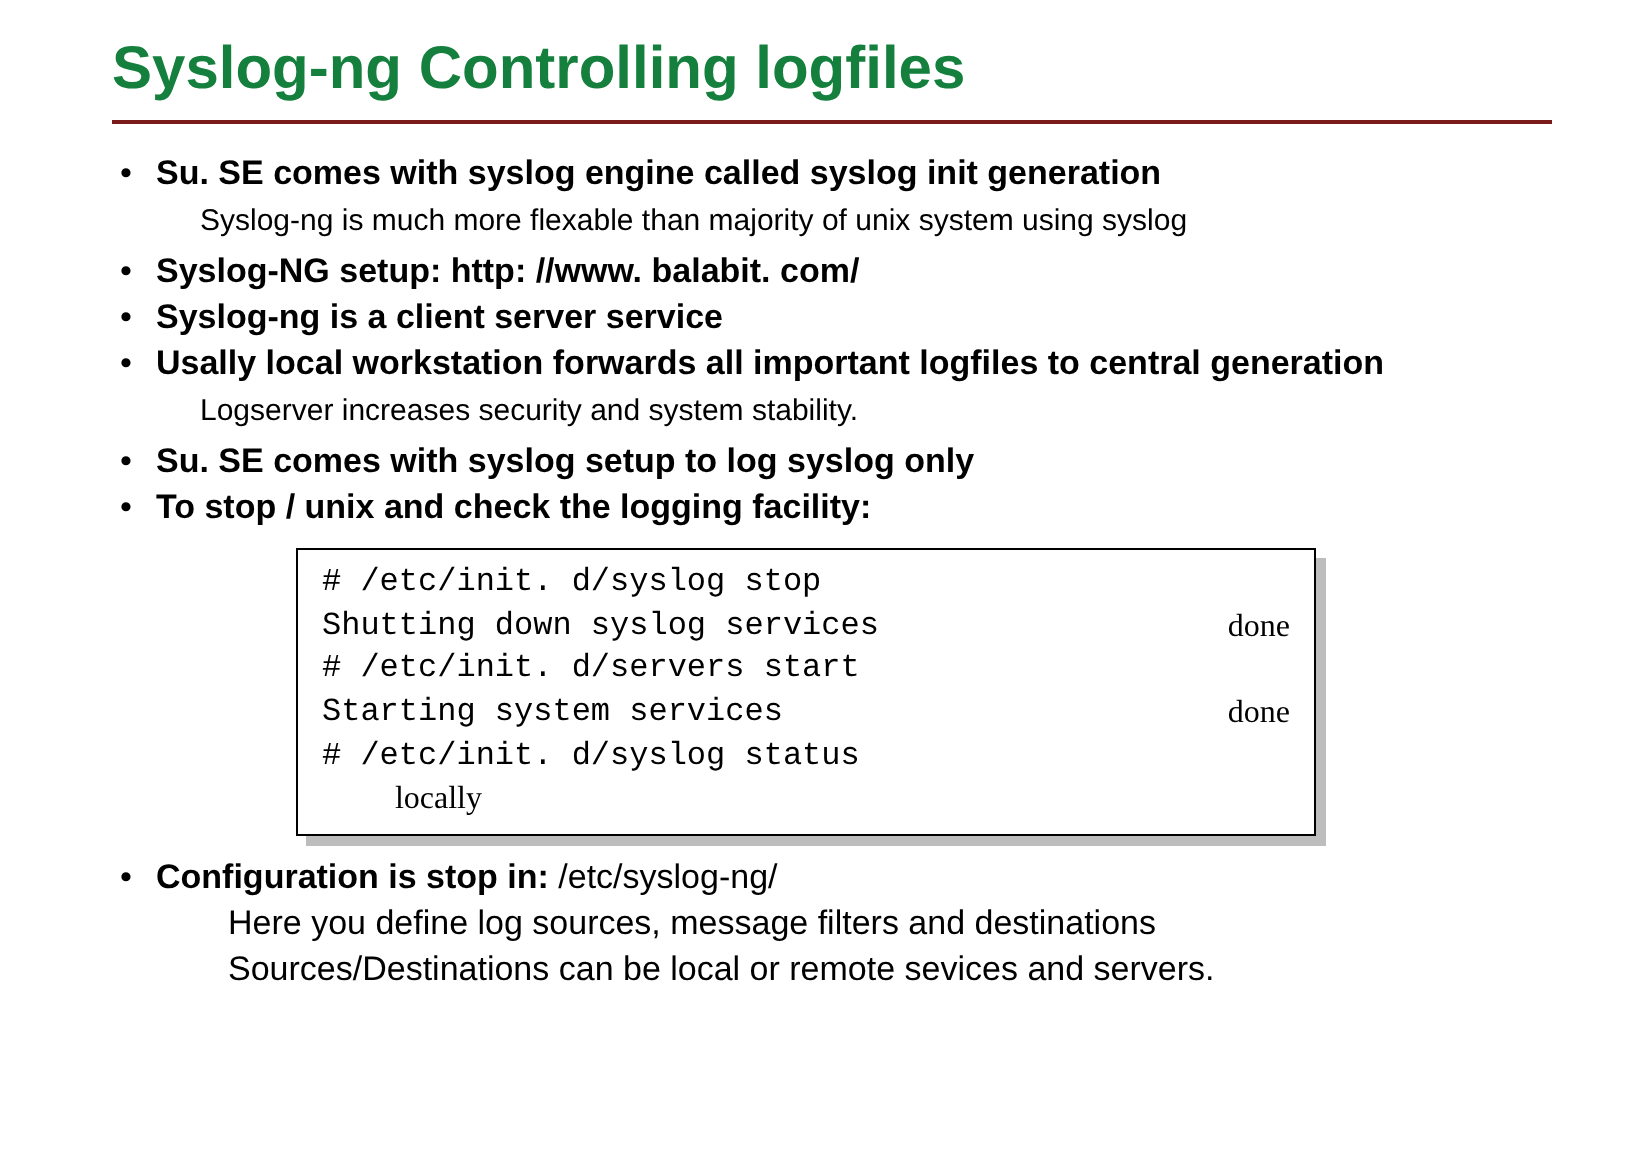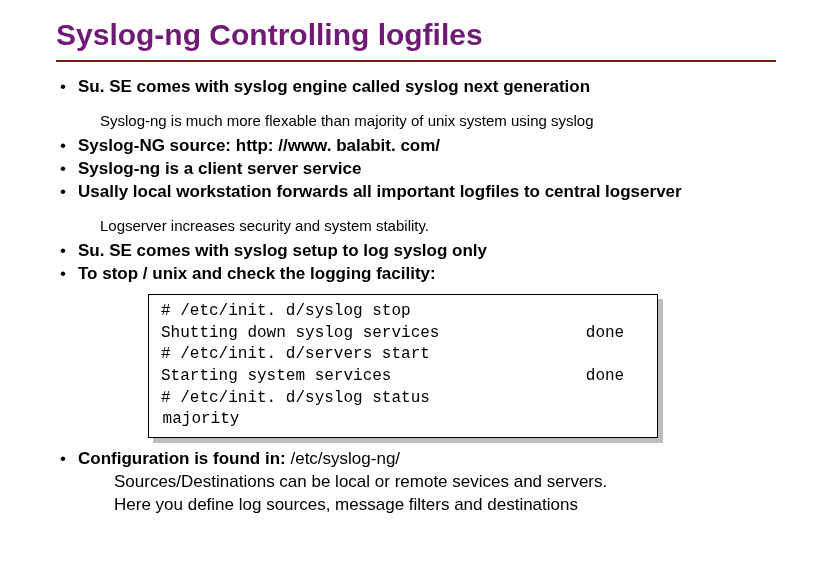--- a/index.html
+++ b/index.html
@@ -7,38 +7,38 @@
     width: 818px;
     height: 578px;
     background: #fff;
     font-family: Arial, Helvetica, sans-serif;
     padding: 18px 42px 18px 56px;
     color: #000;
   }
   .title {
     font-size: 30px;
     font-weight: bold;
-    color: #701a75;
+    color: #15803d;
     border-bottom: 2px solid #7a1a1a;
     padding-bottom: 8px;
     margin-bottom: 14px;
   }
   .content {
     font-size: 17px;
     line-height: 1.35;
   }
   .b-row { display: flex; }
   .b-dot { width: 22px; flex-shrink: 0; text-align: left; padding-left: 4px; }
   .b-text { flex: 1; }
   .bold { font-weight: bold; }
   .sub {
     font-size: 15px;
     font-weight: normal;
     margin-left: 44px;
-    margin-top: 12px;
+    margin-top: 2px;
     margin-bottom: 4px;
   }
   .code-wrap {
     margin: 8px 0 10px 92px;
     width: 510px;
     position: relative;
   }
   .code-shadow {
     position: absolute;
     top: 5px; left: 5px; right: -5px; bottom: -5px;
@@ -48,53 +48,53 @@
     position: relative;
     border: 1.5px solid #000;
     background: #fff;
     font-family: "Courier New", monospace;
     font-size: 16px;
     padding: 6px 12px;
     line-height: 1.35;
   }
   .code-line { display: flex; white-space: pre; }
   .code-left { flex: 1; }
-  .code-status { width: 80px; text-align: center; }
+  .code-status { width: 80px; text-align: right; font-family: Liberation Serif, serif; }
   .cfg-sub {
     font-size: 17px;
     margin-left: 58px;
     line-height: 1.35;
   }
 </style>
 </head>
 <body>
 
 <div class="title">Syslog-ng Controlling logfiles</div>
 
 <div class="content">
 
   <div class="b-row">
     <div class="b-dot">•</div>
-    <div class="b-text bold">Su. SE comes with syslog engine called syslog next generation</div>
+    <div class="b-text bold">Su. SE comes with syslog engine called syslog init generation</div>
   </div>
   <div class="sub">Syslog-ng is much more flexable than majority of unix system using syslog</div>
 
   <div class="b-row">
     <div class="b-dot">•</div>
-    <div class="b-text bold">Syslog-NG source: http: //www. balabit. com/</div>
+    <div class="b-text bold">Syslog-NG setup: http: //www. balabit. com/</div>
   </div>
 
   <div class="b-row">
     <div class="b-dot">•</div>
     <div class="b-text bold">Syslog-ng is a client server service</div>
   </div>
 
   <div class="b-row">
     <div class="b-dot">•</div>
-    <div class="b-text bold">Usally local workstation forwards all important logfiles to central logserver</div>
+    <div class="b-text bold">Usally local workstation forwards all important logfiles to central generation</div>
   </div>
   <div class="sub">Logserver increases security and system stability.</div>
 
   <div class="b-row">
     <div class="b-dot">•</div>
     <div class="b-text bold">Su. SE comes with syslog setup to log syslog only</div>
   </div>
 
   <div class="b-row">
     <div class="b-dot">•</div>
@@ -102,26 +102,26 @@
   </div>
 
   <div class="code-wrap">
     <div class="code-shadow"></div>
     <div class="code">
       <div class="code-line"><span class="code-left"># /etc/init. d/syslog stop</span><span class="code-status"></span></div>
       <div class="code-line"><span class="code-left">Shutting down syslog services</span><span class="code-status">done</span></div>
       <div class="code-line"><span class="code-left"># /etc/init. d/servers start</span><span class="code-status"></span></div>
       <div class="code-line"><span class="code-left">Starting system services</span><span class="code-status">done</span></div>
       <div class="code-line"><span class="code-left"># /etc/init. d/syslog status</span><span class="code-status"></span></div>
-      <div class="code-line"><span class="code-status">majority</span></div>
+      <div class="code-line"><span class="code-status">locally</span></div>
     </div>
   </div>
 
   <div class="b-row">
     <div class="b-dot">•</div>
     <div class="b-text">
-      <span class="bold">Configuration is found in: </span><span>/etc/syslog-ng/</span>
+      <span class="bold">Configuration is stop in: </span><span>/etc/syslog-ng/</span>
     </div>
   </div>
+  <div class="cfg-sub">Here you define log sources, message filters and destinations</div>
   <div class="cfg-sub">Sources/Destinations can be local or remote sevices and servers.</div>
-  <div class="cfg-sub">Here you define log sources, message filters and destinations</div>
 
 </div>
 
 </body></html>

